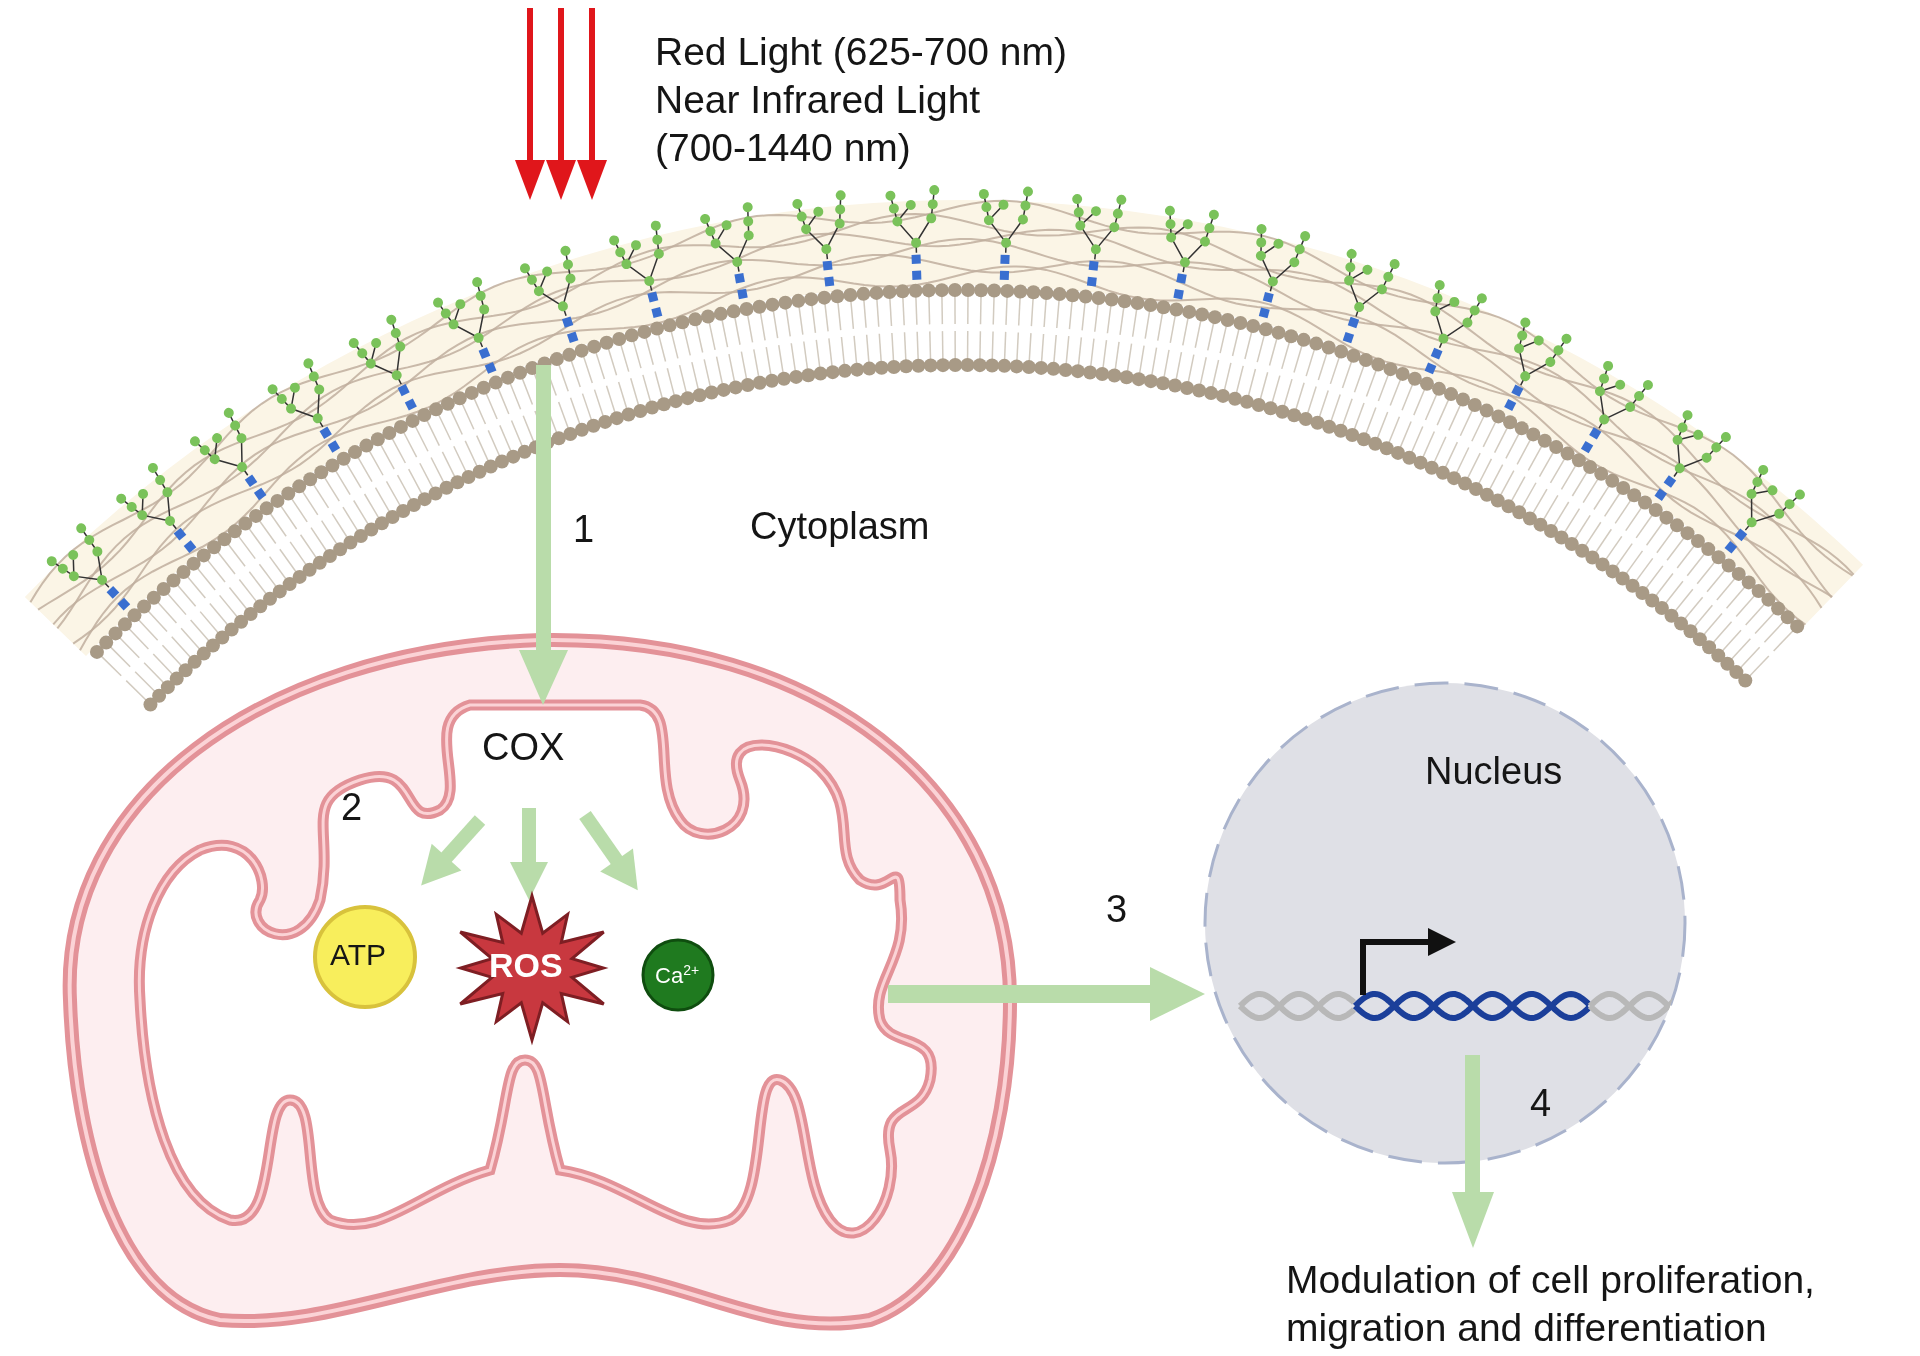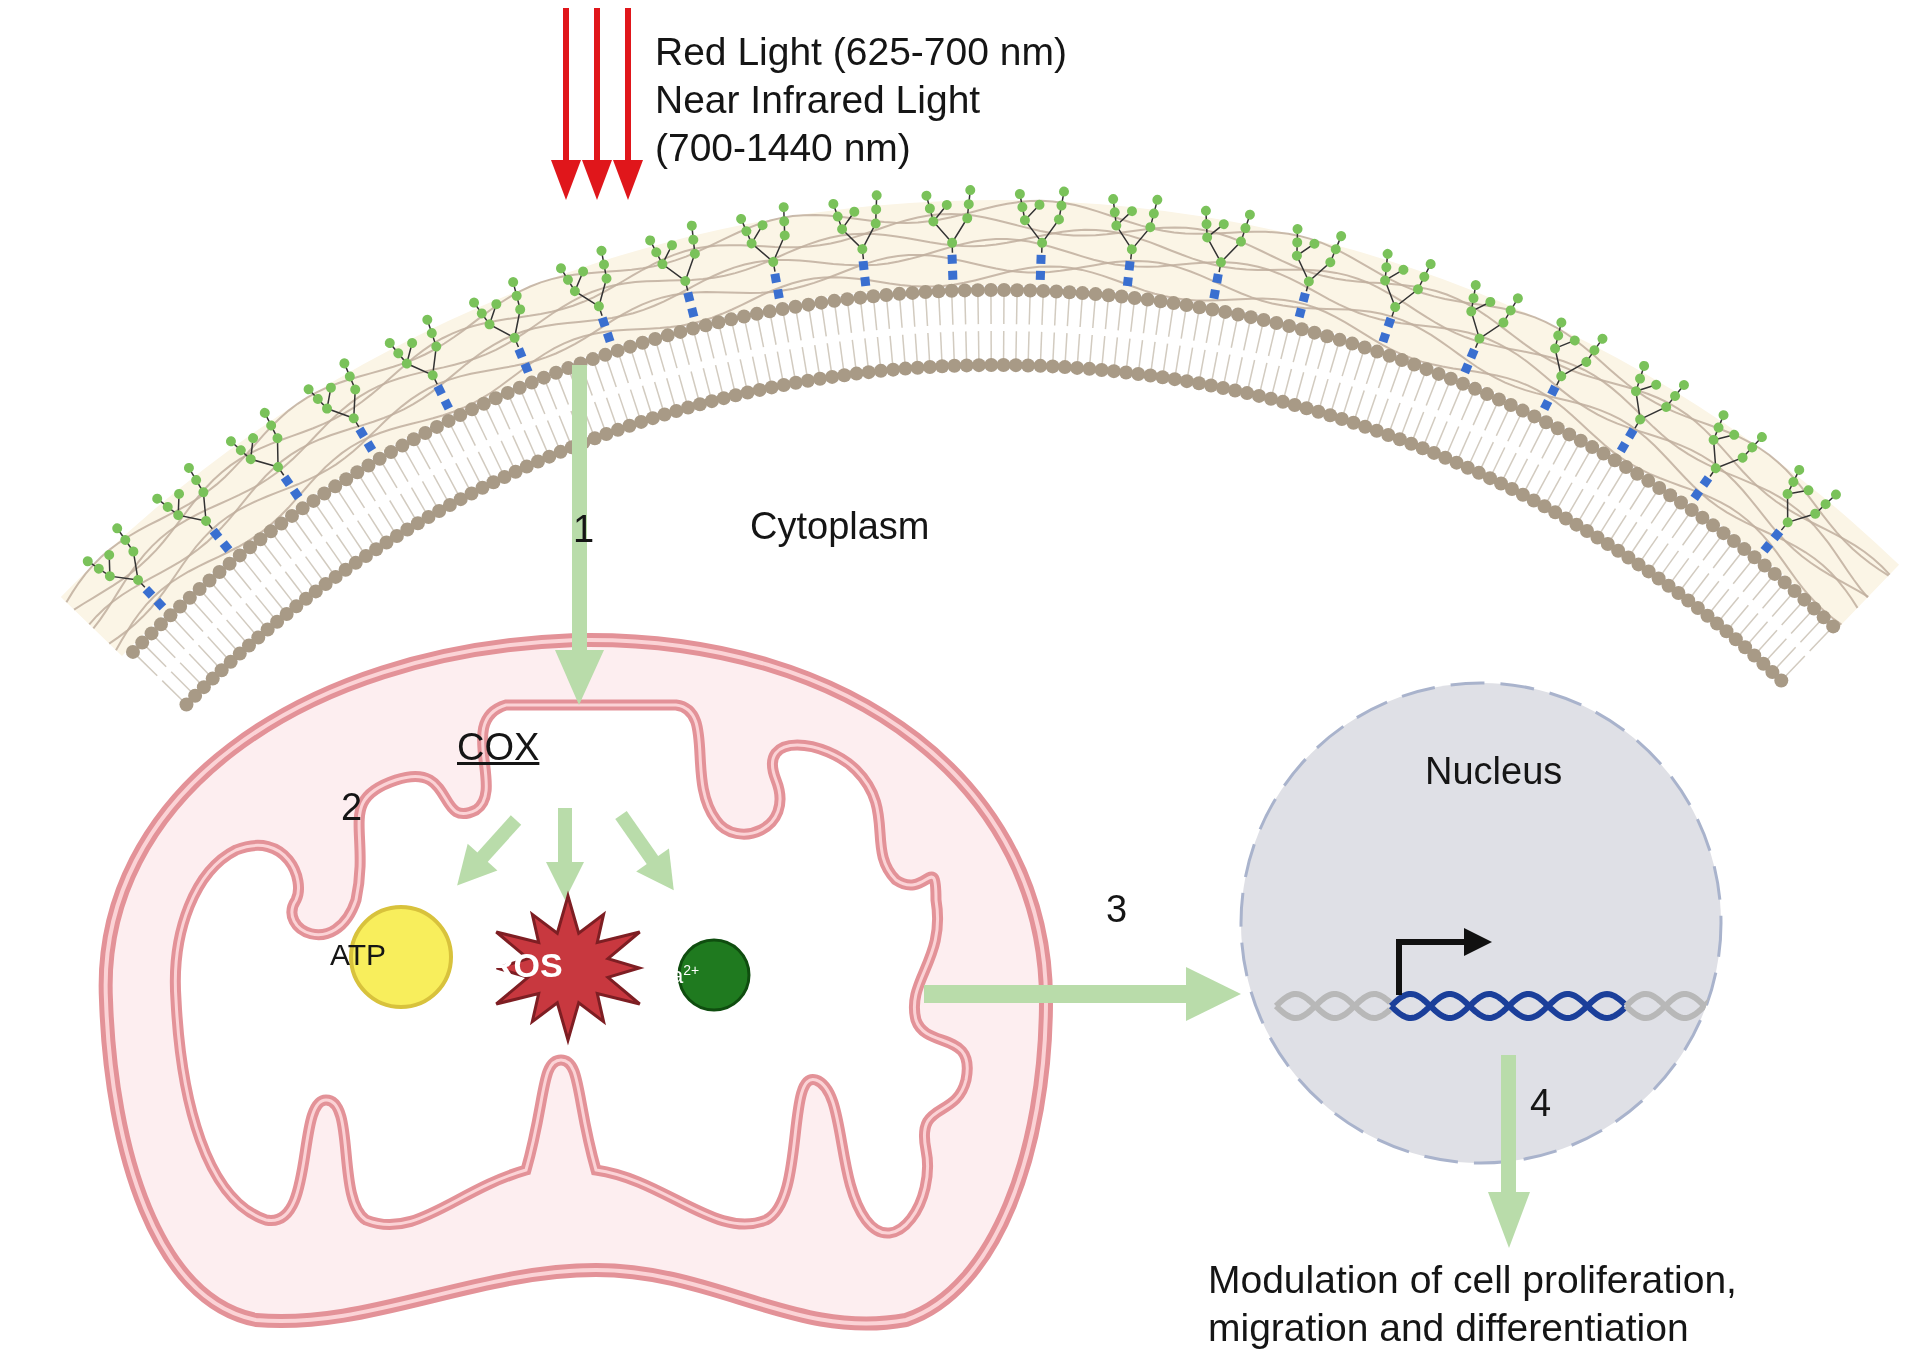--- a/index.html
+++ b/index.html
@@ -1,29 +1,29 @@
 <!DOCTYPE html>
 <html><head>
 <meta charset="utf-8">
 <style>
   html, body { margin: 0; padding: 0; background: #ffffff; }
   body { width: 1920px; height: 1356px; position: relative; overflow: hidden;
          font-family: "Liberation Sans", "DejaVu Sans", sans-serif; color: #111; }
-  #stage { position: absolute; left: 0; top: 0; width: 1628px; height: 1356px; padding-left: 36px; }
+  #stage { position: absolute; left: 0; top: 0; width: 1628px; height: 1356px; }
   .lbl { position: absolute; white-space: nowrap; color: #151515; }
   .light-text { left: 655px; top: 28px; font-size: 39px; line-height: 48px; white-space: pre; }
   .cyto { left: 750px; top: 505px; font-size: 38px; }
   .step { font-size: 38px; }
   .s1 { left: 573px; top: 508px; }
   .s2 { left: 341px; top: 786px; }
   .s3 { left: 1106px; top: 888px; }
   .s4 { left: 1530px; top: 1082px; }
-  .cox { left: 457px; top: 726px; font-size: 38px; text-decoration: underline; }
+  .cox { left: 482px; top: 726px; font-size: 38px; }
   .nucleus { left: 1425px; top: 750px; font-size: 38px; }
-  .outcome { left: 1208px; top: 1256px; font-size: 39px; line-height: 48px; white-space: pre; }
+  .outcome { left: 1286px; top: 1256px; font-size: 39px; line-height: 48px; white-space: pre; }
   .atp { font-size: 30px; }
   .ros { font-weight: bold; font-size: 34px; color: #fff; }
   .ca { font-size: 22px; color: #fff; }
 </style>
 </head>
 <body>
 
 <div id="stage">
   <svg id="svg" width="1920" height="1356" viewBox="0 0 1920 1356" xmlns="http://www.w3.org/2000/svg">
     <defs>

